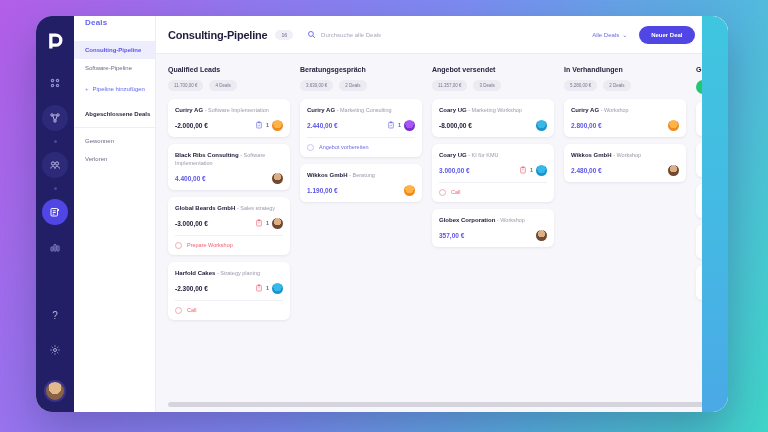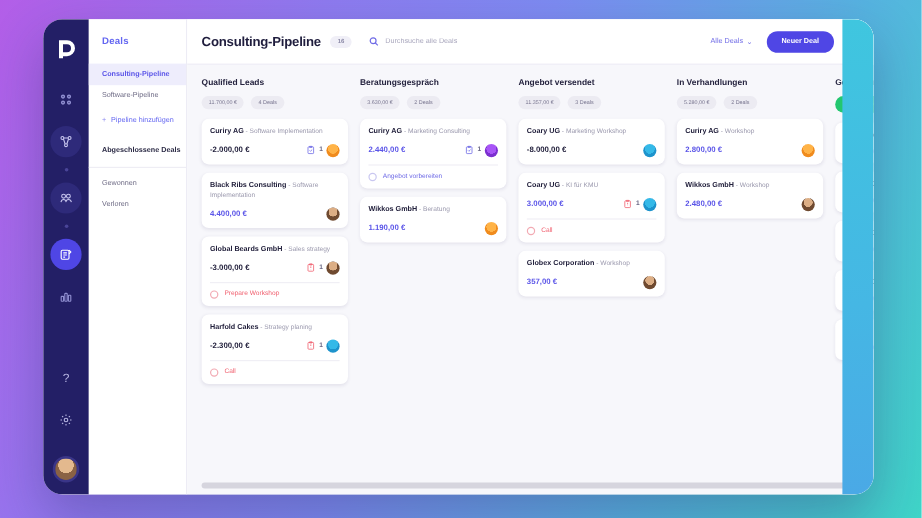--- a/index.html
+++ b/index.html
@@ -50,21 +50,21 @@
     background: radial-gradient(circle at 50% 32%, #e3b98e 0 42%, #8a6244 43% 100%);
     border: 2px solid #3a3588;
   }
   .rail-dot { width:3px; height:3px; border-radius:50%; background:#4a4598; margin-bottom:9px; }
 
   
   #sidebar {
     width: 82px; flex: 0 0 82px;
     background: #ffffff;
     border-right: 1px solid #edecf5;
-    padding-top: 14px;
+    padding-top: 2px;
     font-size: 6px;
   }
   #sidebar-title {
     color: #6366f1; font-weight: bold; font-size: 8px;
     padding: 0 0 14px 11px; letter-spacing: .2px;
   }
   .side-item {
     padding: 6px 0 6px 11px; color: #6e6b85; font-size: 6px;
     white-space: nowrap;
   }

